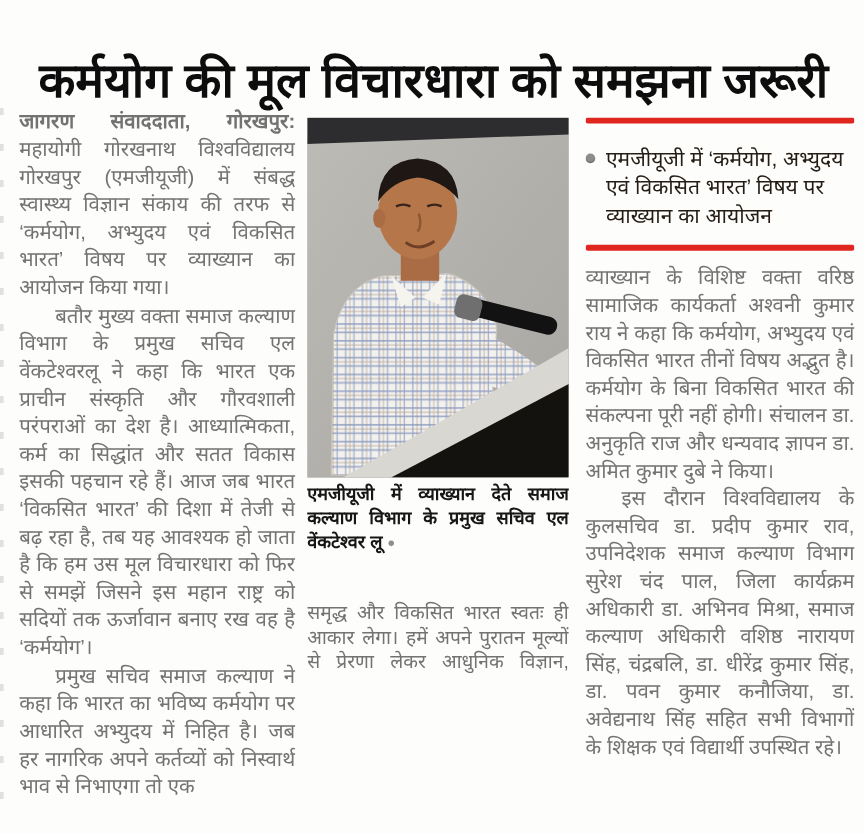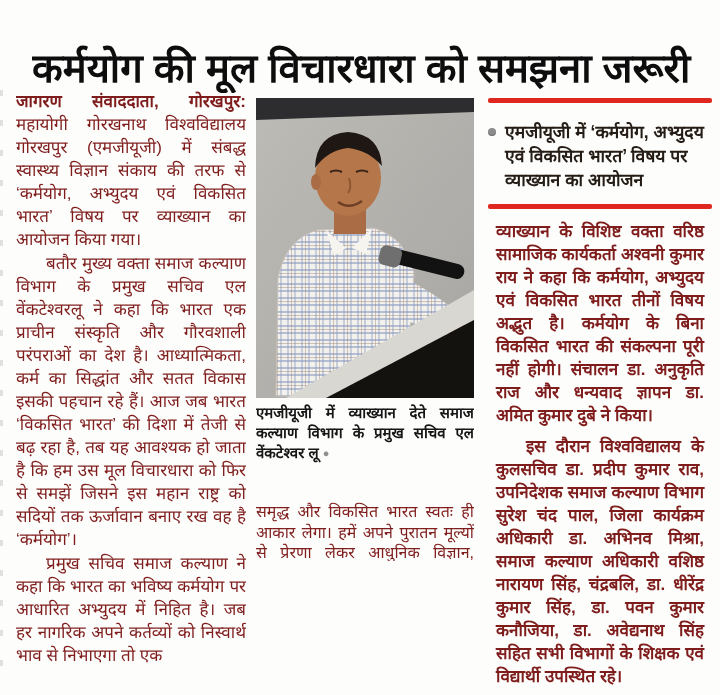--- a/index.html
+++ b/index.html
@@ -17,21 +17,21 @@
     position:absolute;left:0;top:90px;width:3px;height:600px;
     background:repeating-linear-gradient(to bottom,#c9c9c6 0 6px,transparent 6px 30px);
     opacity:.55;
   }
   .headline{
     position:absolute;left:32px;top:16px;width:690px;
     font-size:40px;line-height:1.25;font-weight:800;color:#0d0d0d;
     white-space:nowrap;overflow:hidden;
   }
   .body-text{
-    font-size:17px;line-height:23px;color:#7f1d1d;
+    font-size:17px;line-height:23px;color:#737373;
     text-align:justify;margin:0;
   }
   .indent{text-indent:30px;}
   .byline{font-weight:700;}
   .col-left{
     position:absolute;left:16px;top:90px;width:230px;height:602px;overflow:hidden;
   }
   .col-left p{margin:0 0 1px 0;}
   .col-mid{
     position:absolute;left:256px;top:98px;width:218px;height:463px;overflow:hidden;
@@ -45,29 +45,29 @@
   .mid-body{
     margin-top:8px;font-size:16.5px;line-height:20.5px;height:244px;overflow:hidden;
   }
   .col-right{
     position:absolute;left:488px;top:98px;width:224px;height:597px;overflow:hidden;
   }
   .red-bar{height:5px;border-radius:2px;}
   .highlights{padding:8px 0 12px 0;}
   .hl-item{
     display:flex;gap:9px;align-items:flex-start;
-    font-size:17.5px;line-height:24px;font-weight:700;color:#241c15;
+    font-size:17.5px;line-height:24px;font-weight:400;color:#241c15;
     margin-top:9px;text-align:left;
   }
   .hl-bullet{
     width:8px;height:8px;border-radius:50%;flex:none;margin-top:8px;
     box-shadow:inset 0 -1px 1px rgba(0,0,0,.25);
   }
   .right-body{margin-top:11px;}
-  .right-body p{margin:8px;font-weight:bold;}
+  .right-body p{margin:0;}
 </style>
 </head>
 <body>
 
 <div class="page">
 
   <div class="scan-edge"></div>
 
   <h1 class="headline">कर्मयोग की मूल विचारधारा को समझना जरूरी</h1>
 

